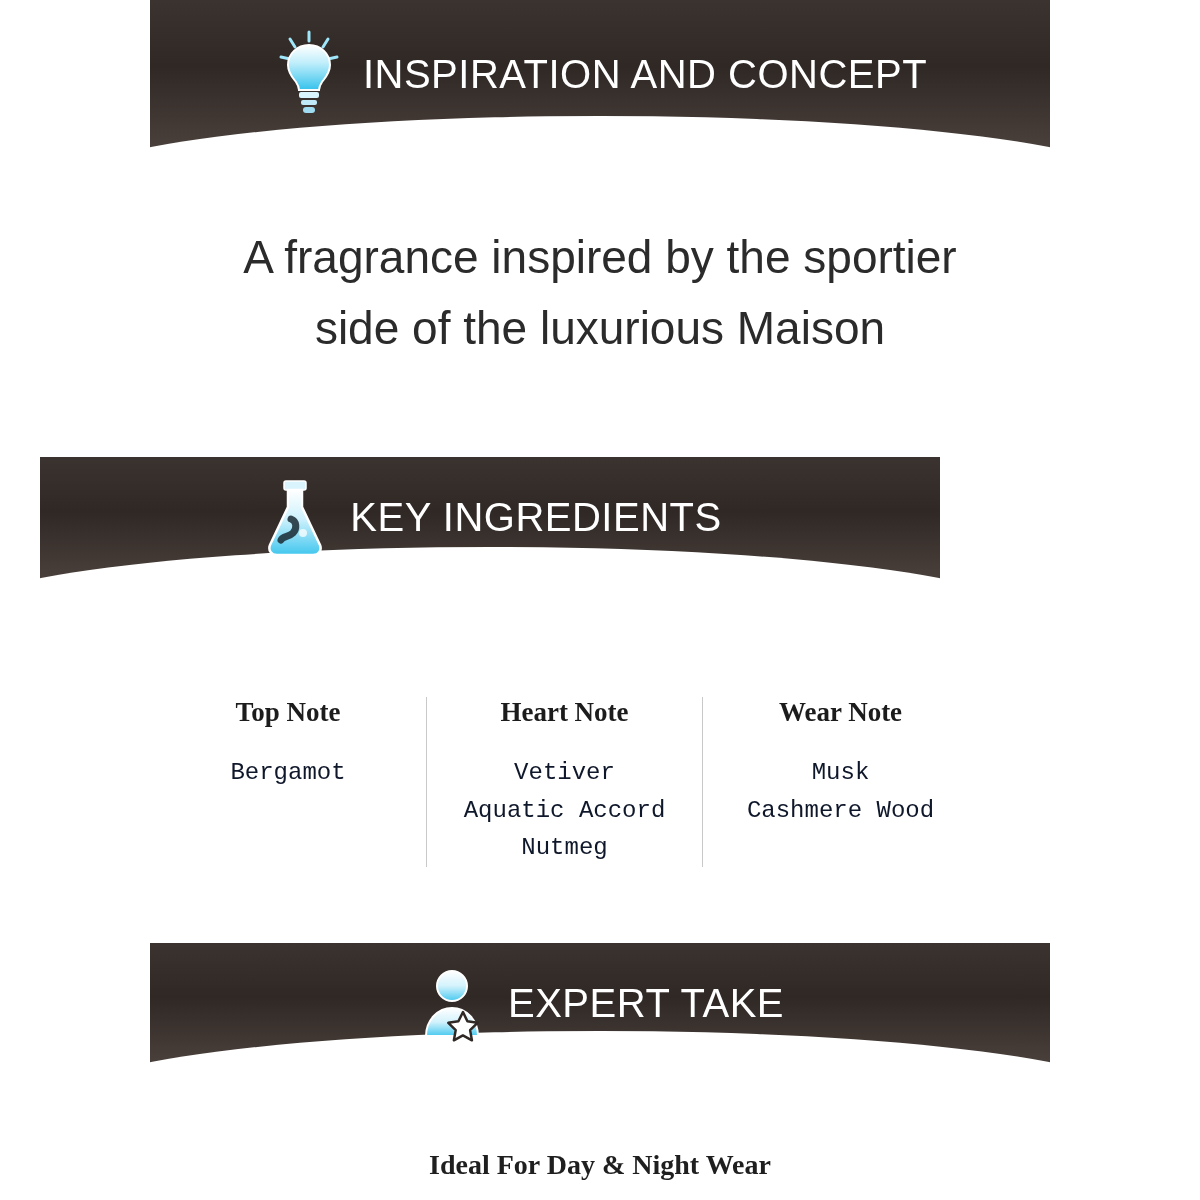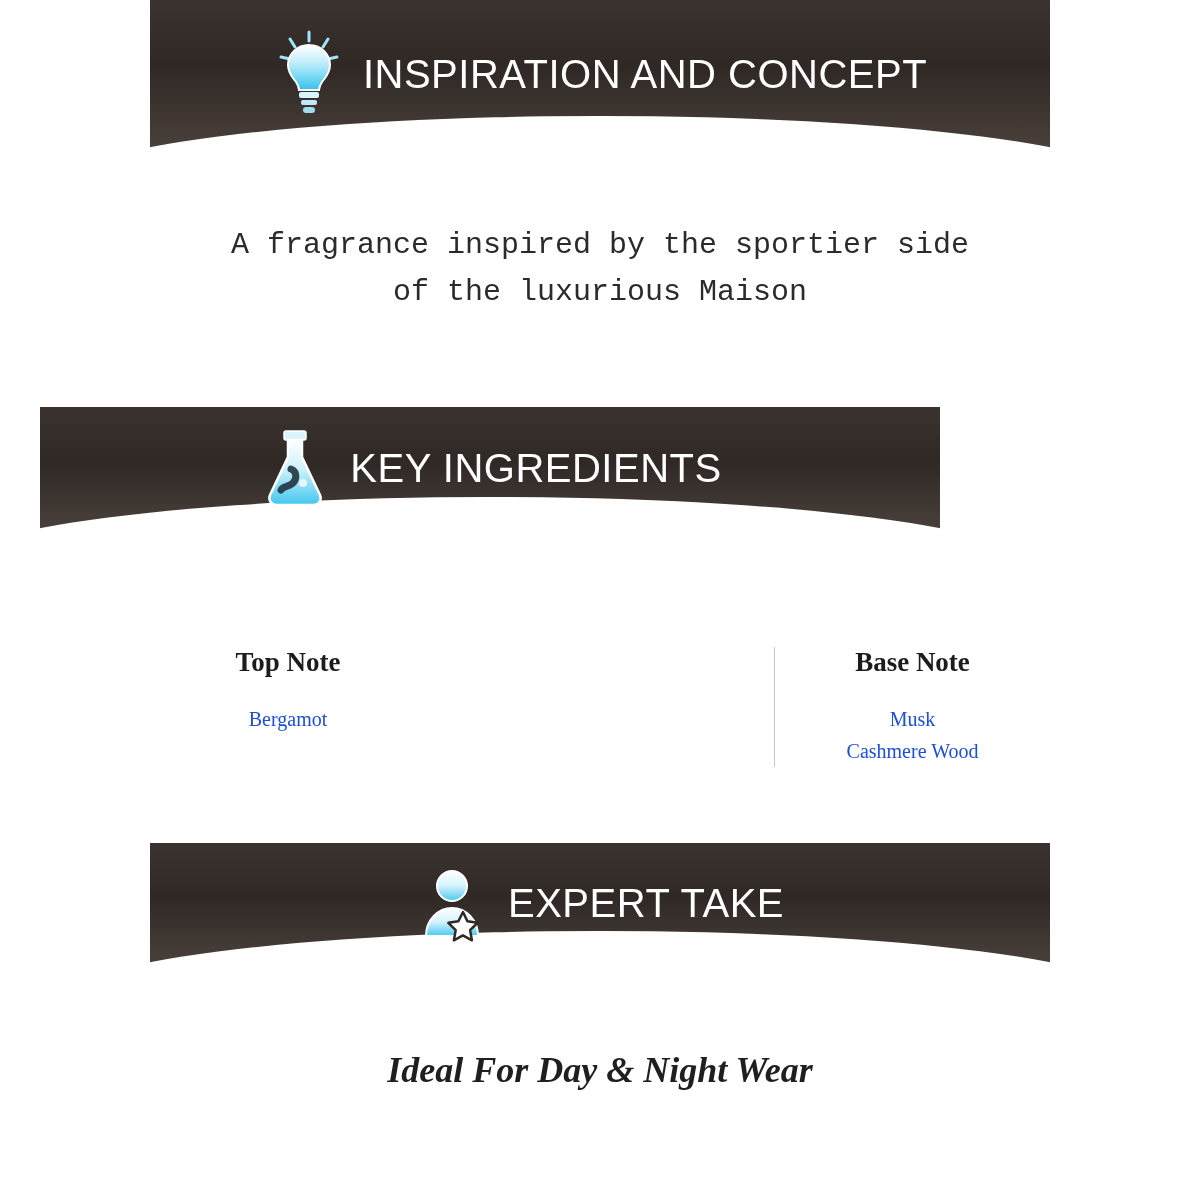--- a/index.html
+++ b/index.html
@@ -72,62 +72,61 @@
 
   
   .section-body {
     width: 900px;
     margin: 0 auto;
     background: #ffffff;
     text-align: center;
   }
 
   .lead-text {
-    font-family: Liberation Mono, monospace;
-    font-size: 30px;
+    font-family: Liberation Sans, sans-serif;
+    font-size: 46px;
     line-height: 1.55;
     color: #2b2b2b;
     padding: 74px 70px 0;
   }
   .lead-spacer { height: 92px; }
 
   
   .notes {
     display: flex;
-    justify-content: space-between;
+    justify-content: flex-start;
     padding-top: 118px;
   }
   .note-col {
     width: 276px;
     padding: 0 6px;
     position: relative;
   }
   .note-col + .note-col { border-left: 1px solid #c9c9c9; }
   .note-title {
     font-family: "Liberation Serif", serif;
     font-size: 27px;
     font-weight: 700;
     color: #1c1c1c;
     margin-bottom: 26px;
   }
   .note-item {
-    font-family: Liberation Serif, serif;
-    font-size: 20px;
+    font-family: Liberation Mono, monospace;
+    font-size: 24px;
     line-height: 1.58;
-    color: #1d4ed8;
+    color: #0f172a;
   }
   .notes-spacer { height: 76px; }
 
   .expert-text {
     font-family: "Liberation Serif", serif;
-    font-size: 36px;
+    font-size: 28px;
     font-weight: 600;
     color: #1f1f1f;
     padding-top: 86px;
-    font-style: italic;
   }
   .bottom-spacer { height: 60px; }
 </style>
 </head>
 <body>
 
 <div class="page">
 
   <div class="banner banner-1">
     <div class="banner-inner">
@@ -186,23 +185,29 @@
   </div>
 
   <div class="section-body">
     <div class="notes">
 
       <div class="note-col">
         <div class="note-title">Top Note</div>
         <div class="note-item">Bergamot</div>
       </div>
 
-
       <div class="note-col">
-        <div class="note-title">Base Note</div>
+        <div class="note-title">Heart Note</div>
+        <div class="note-item">Vetiver</div>
+        <div class="note-item">Aquatic Accord</div>
+        <div class="note-item">Nutmeg</div>
+      </div>
+
+      <div class="note-col">
+        <div class="note-title">Wear Note</div>
         <div class="note-item">Musk</div>
         <div class="note-item">Cashmere Wood</div>
       </div>
 
     </div>
     <div class="notes-spacer"></div>
   </div>
 
   <div class="banner banner-3">
     <div class="banner-inner">

